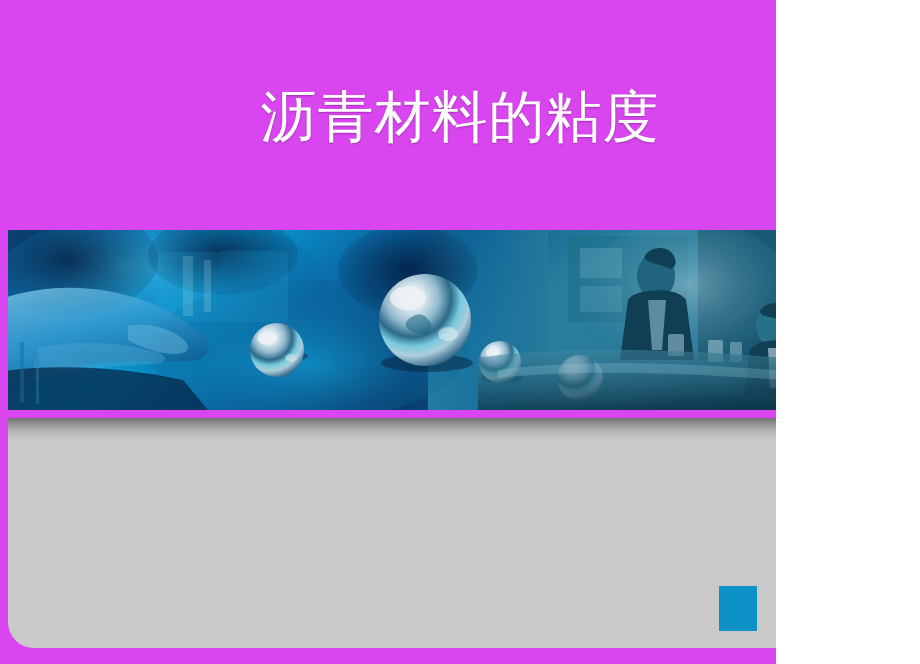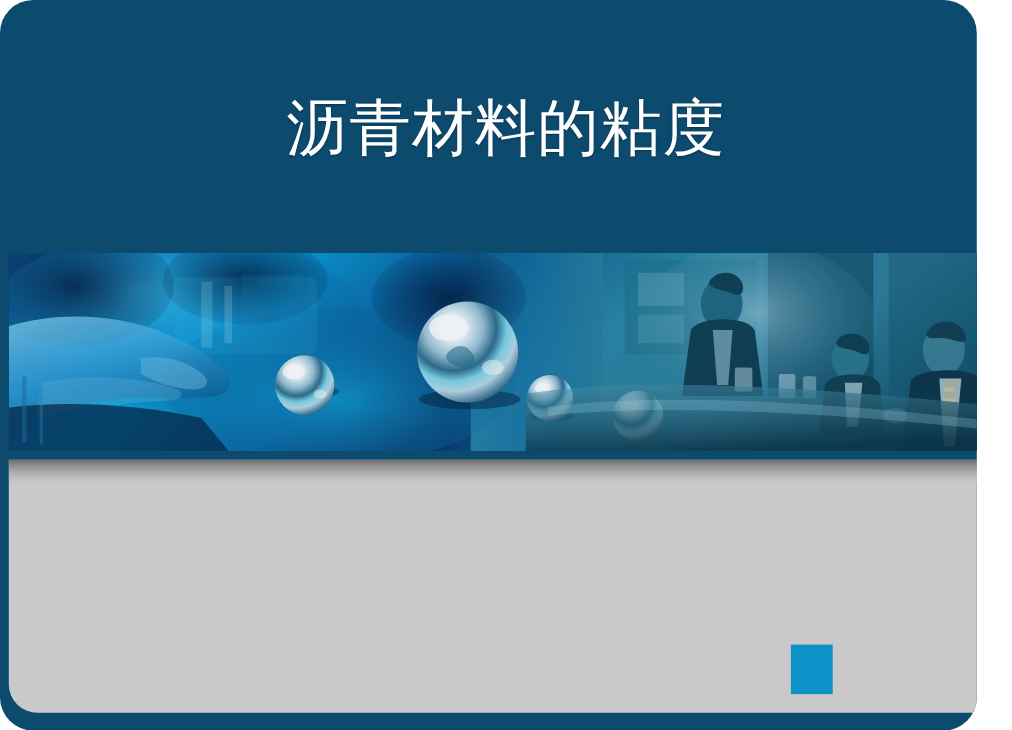--- a/index.html
+++ b/index.html
@@ -5,25 +5,24 @@
   html, body {
     margin: 0;
     padding: 0;
     background: #ffffff;
   }
   body {
     font-family: "Liberation Sans", sans-serif;
   }
   #slide {
     position: relative;
-    width: 888px;
+    width: 776px;
     height: 664px;
-    background: #0c4a6e;
-    overflow: hidden;
-    border-radius: 30px;
+    background: #d946ef;
+    overflow: hidden;
   }
 
   
   .header-banner {
     position: absolute;
     left: 8px;
     top: 7px;
     width: 904px;
     height: 217px;
     border-radius: 26px 26px 0 0;

